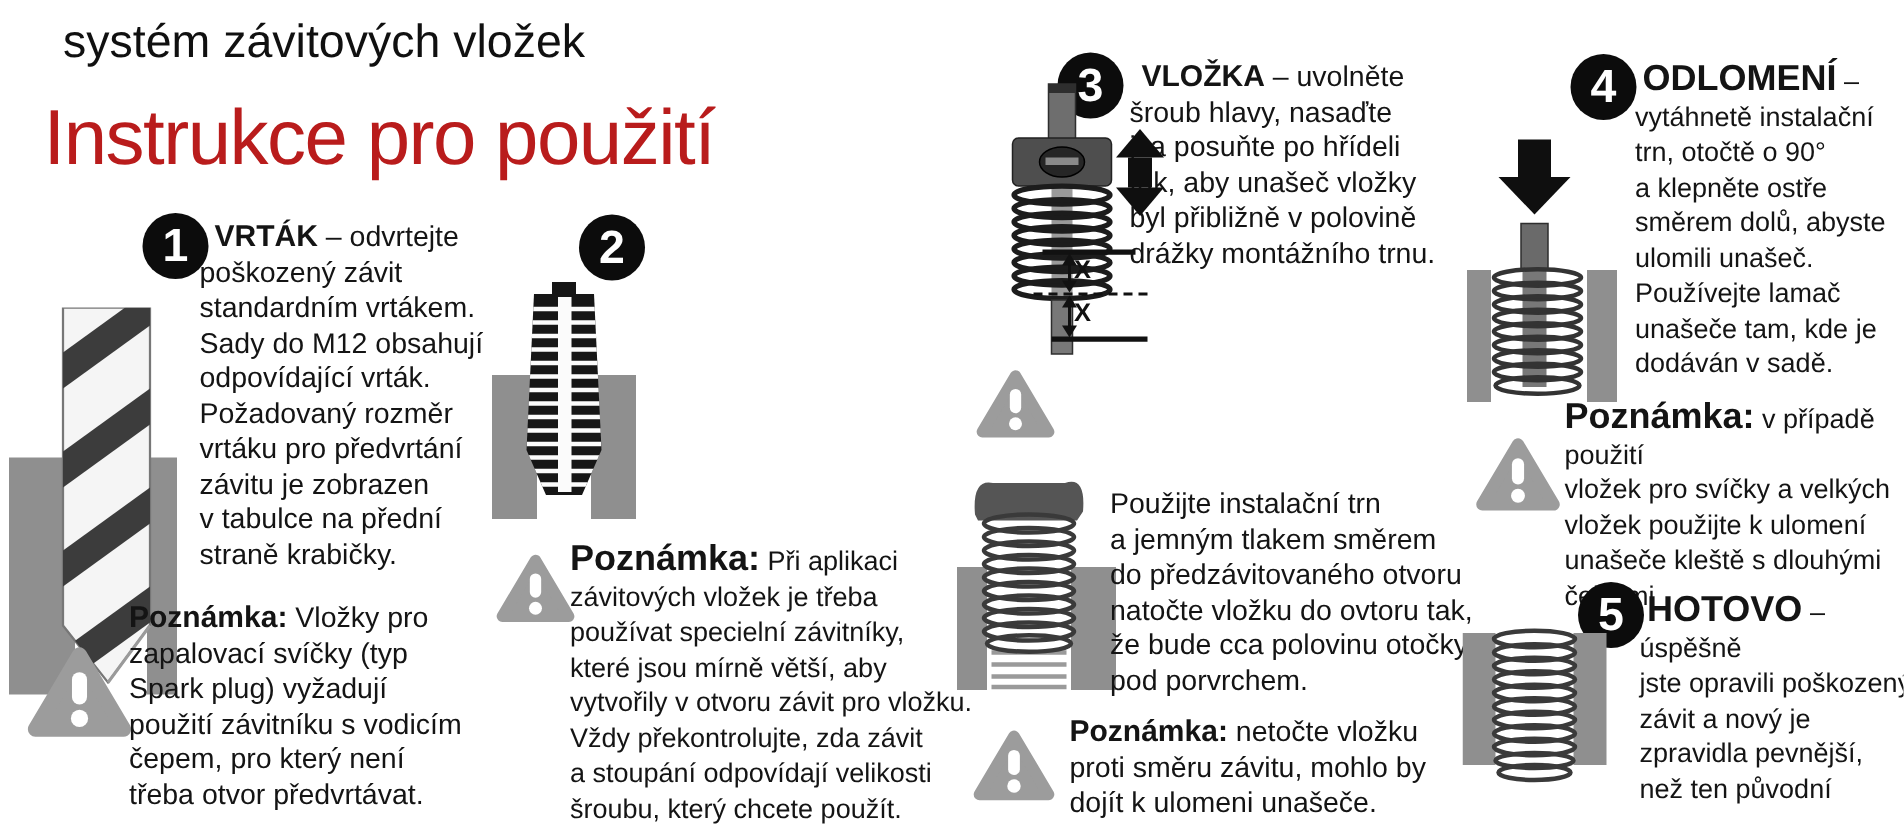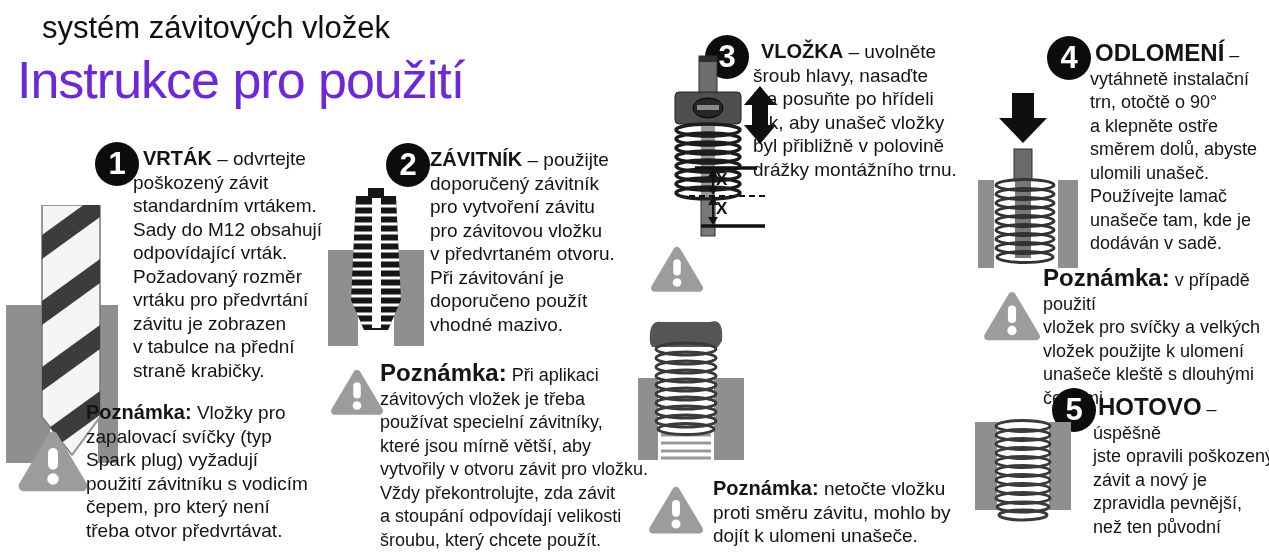--- a/index.html
+++ b/index.html
@@ -1,20 +1,20 @@
 <!DOCTYPE html>
 <html><head>
 <meta charset="utf-8">
 <style>
   html,body{margin:0;padding:0;background:#fff;}
   .page{position:relative;width:1269px;height:557px;background:#ffffff;overflow:hidden;
         font-family:"Liberation Sans",sans-serif;color:#141414;padding-left:48px;}
   .kicker{position:absolute;left:42px;top:10px;font-size:31px;color:#101010;}
-  .title{position:absolute;left:13px;top:46px;margin:4px;font-size:52px;font-weight:400;
-         letter-spacing:-1px;color:#6d28d9;}
+  .title{position:absolute;left:13px;top:46px;margin:16px;font-size:52px;font-weight:400;
+         letter-spacing:-1px;color:#b91c1c;}
   .badge{position:absolute;width:44px;height:44px;border-radius:50%;background:#0c0c0c;
          color:#fff;display:flex;align-items:center;justify-content:center;
          font-weight:700;font-size:31px;}
   .txt{position:absolute;font-size:19px;line-height:23.5px;white-space:pre-line;}
   .txt b{font-size:20px;margin-top:28px;}
   .f18{font-size:18px;}
   .f18 b{font-size:24px;}
   .illus,.warn{position:absolute;}
   .dim{position:absolute;font-weight:700;font-size:17px;color:#111;}
 </style>
@@ -66,28 +66,20 @@
   <div class="txt" style="left:86px;top:401px;width:252px;"><b>Poznámka:</b> <span>Vložky pro
 zapalovací svíčky (typ
 Spark plug) vyžadují
 použití závitníku s vodicím
 čepem, pro který není
 třeba otvor předvrtávat.</span></div>
 
   <div class="badge" style="left:386px;top:143px;">
       <span>2</span>
     </div>
-  <div class="txt" style="left:430px;top:148px;width:225px;"><b>ZÁVITNÍK</b> <span>– použijte
-doporučený závitník
-pro vytvoření závitu
-pro závitovou vložku
-v předvrtaném otvoru.
-Při závitování je
-doporučeno použít
-vhodné mazivo.</span></div>
 
   <svg class="illus" style="left:328px;top:188px;" width="96" height="162" viewBox="0 0 96 162">
     <rect x="0" y="62" width="96" height="50" fill="#8f8f8f"></rect>
     <rect x="0" y="62" width="30" height="96" fill="#8f8f8f"></rect>
     <rect x="66" y="62" width="30" height="96" fill="#8f8f8f"></rect>
     <defs>
         <clipPath id="tclip">
           <path d="M28,8 L68,8 L73,112 L60,142 L36,142 L23,112 Z"></path>
         </clipPath>
       </defs>
@@ -200,20 +192,26 @@
       <ellipse cx="48" cy="52" rx="30" ry="6"></ellipse>
         <ellipse cx="48" cy="61" rx="30" ry="6"></ellipse>
       <ellipse cx="48" cy="70" rx="30" ry="6"></ellipse>
         <ellipse cx="48" cy="79" rx="30" ry="6"></ellipse>
       <ellipse cx="48" cy="88" rx="30" ry="6"></ellipse>
         <ellipse cx="48" cy="97" rx="30" ry="6"></ellipse>
       <ellipse cx="48" cy="106" rx="30" ry="6"></ellipse>
         <ellipse cx="48" cy="114" rx="28" ry="5.5"></ellipse>
     </g>
   </svg>
+  <div class="txt" style="left:740px;top:325px;width:255px;"><span>Použijte instalační trn
+a jemným tlakem směrem
+do předzávitovaného otvoru
+natočte vložku do ovtoru tak,
+že bude cca polovinu otočky
+pod porvrchem.</span></div>
 
   <svg class="warn" style="left:648px;top:477px;" width="56" height="66" viewBox="0 0 100 92">
     <polygon points="50,12 91,81 9,81" fill="#9c9c9c" stroke="#9c9c9c" stroke-width="14" stroke-linejoin="round"></polygon>
     <rect x="43" y="28" width="14" height="30" rx="7" fill="#fff"></rect>
     <circle cx="50" cy="71" r="8" fill="#fff"></circle>
   </svg>
   <div class="txt" style="left:713px;top:477px;width:265px;"><b>Poznámka:</b> <span>netočte vložku
 proti směru závitu, mohlo by
 dojít k ulomeni unašeče.</span></div>
 

